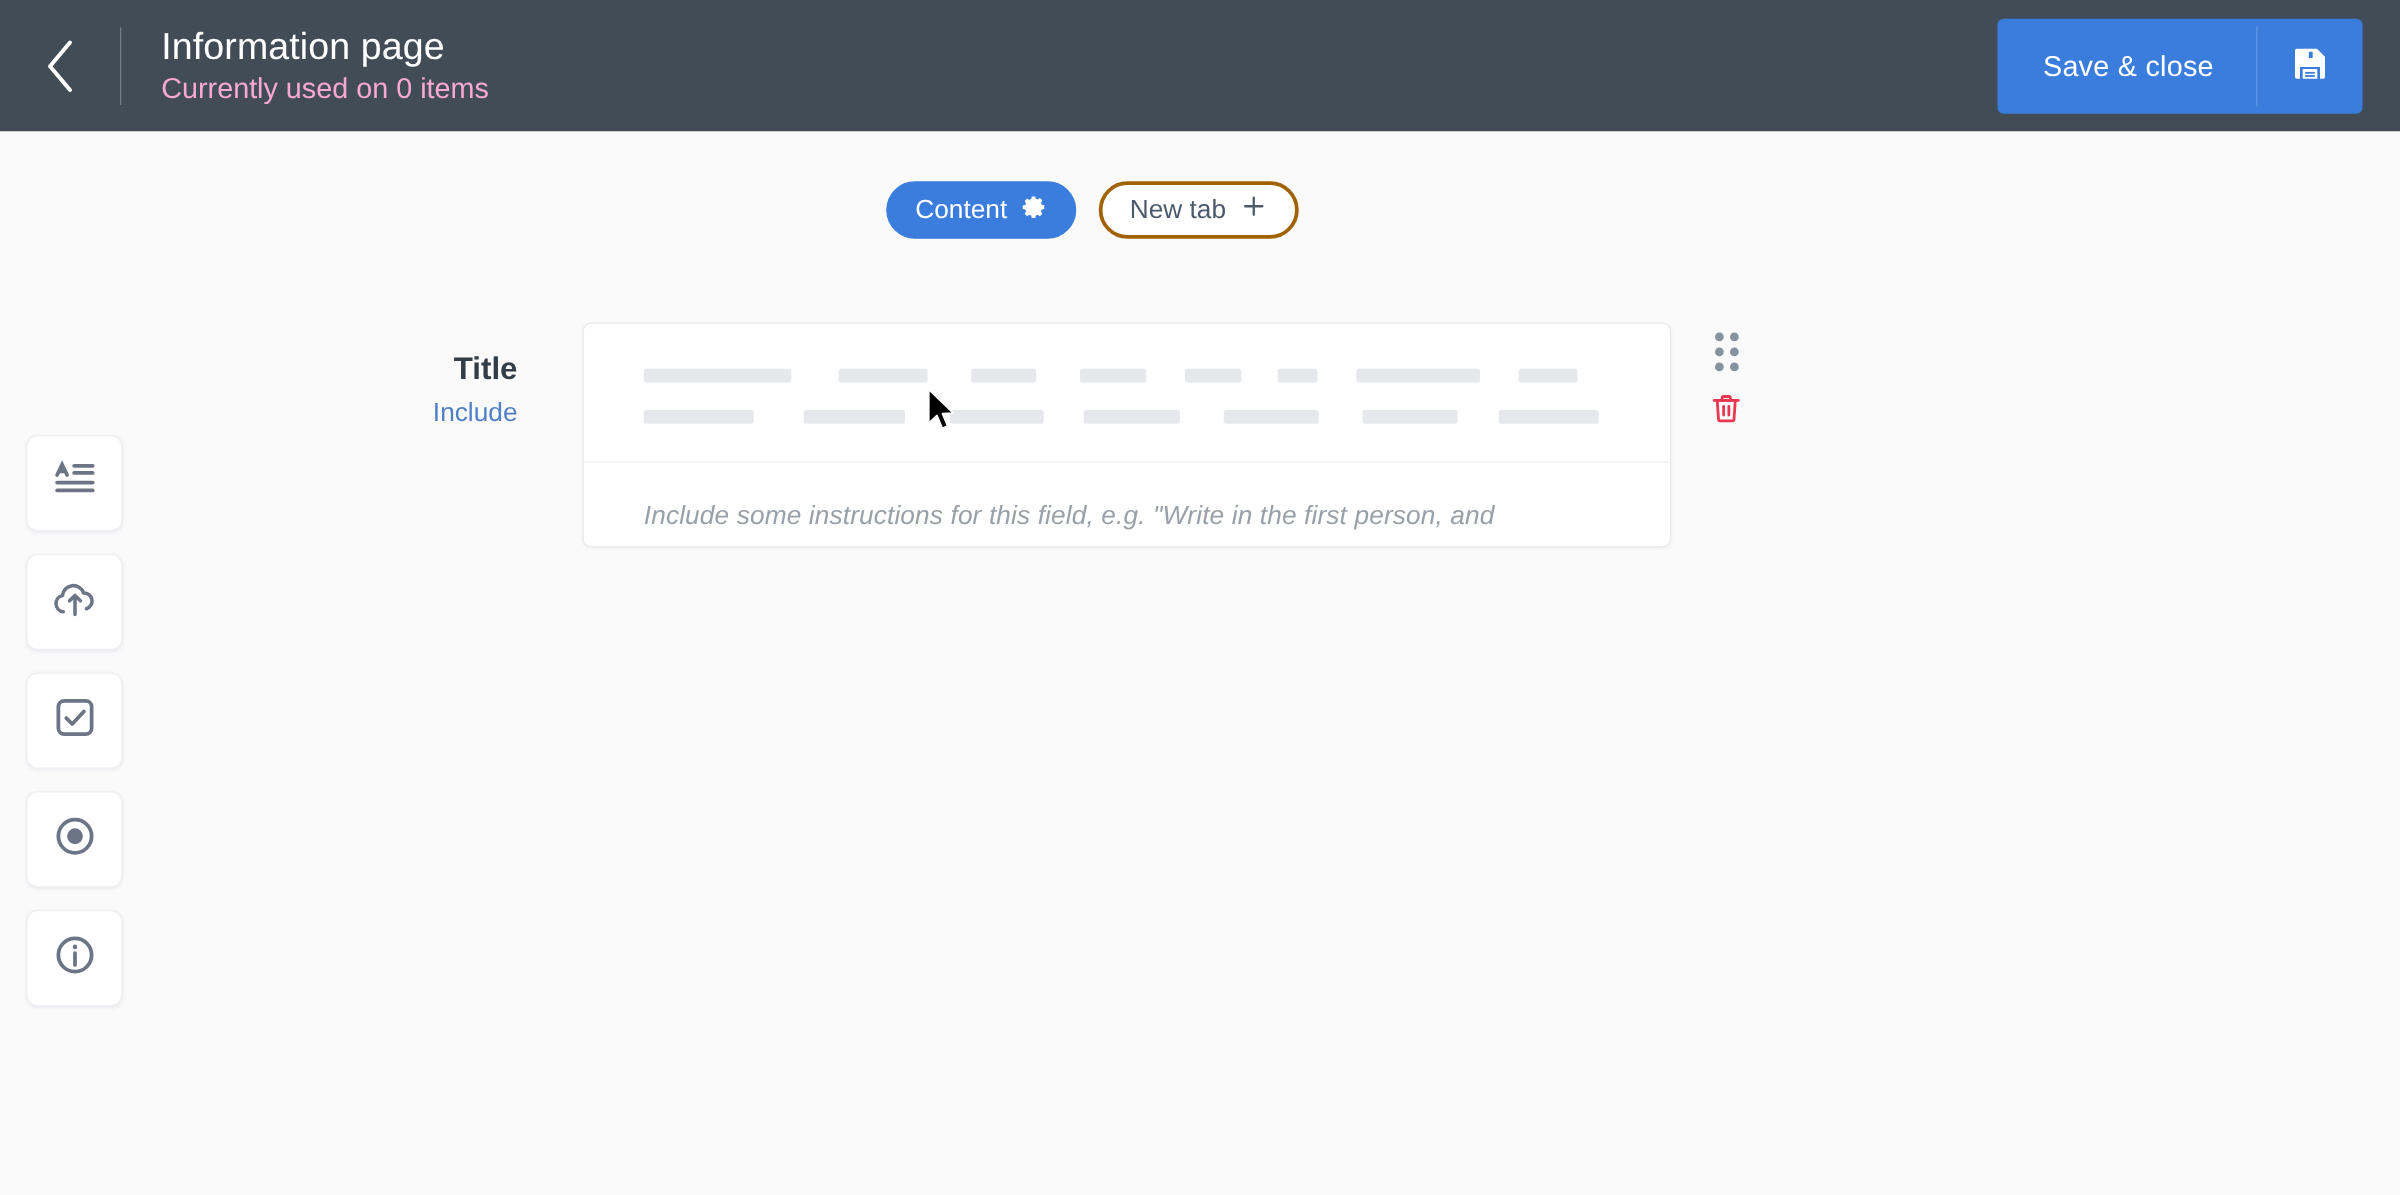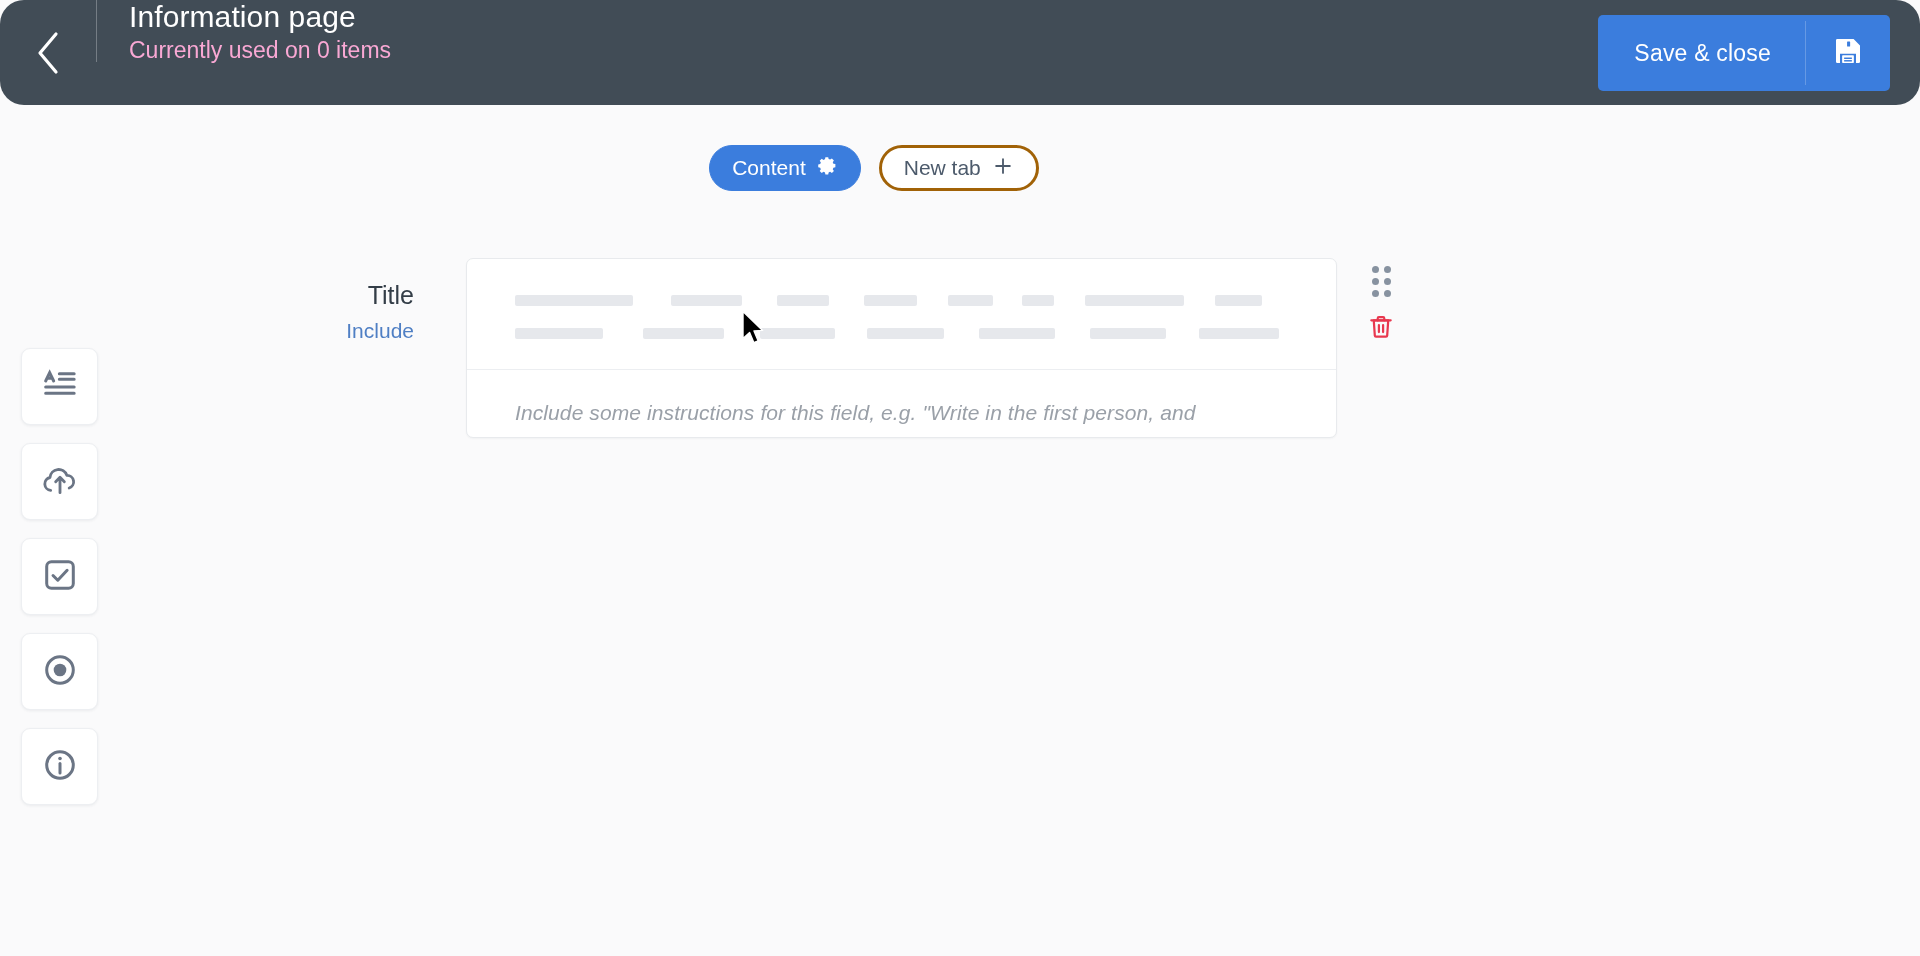--- a/index.html
+++ b/index.html
@@ -16,22 +16,21 @@
     -webkit-font-smoothing: antialiased;
   }
 
   
   .header {
     position: relative;
     width: 1920px;
     height: 105px;
     background: #414c56;
     display: flex;
-    align-items: flex-start;
-    border-radius: 24px;
+    align-items: center;
   }
 
   .back-btn {
     width: 96px;
     height: 105px;
     display: flex;
     align-items: center;
     justify-content: center;
     cursor: pointer;
   }
@@ -181,20 +180,21 @@
     flex-direction: column;
     align-items: flex-end;
     gap: 9px;
     padding-top: 24px;
   }
 
   .field-title {
     font-size: 25px;
     color: #333d47;
     line-height: 1.1;
+    font-weight: bold;
   }
 
   .field-settings {
     font-size: 21px;
     color: #4f7fc4;
     line-height: 1.1;
     cursor: pointer;
   }
 
   .field-card {

